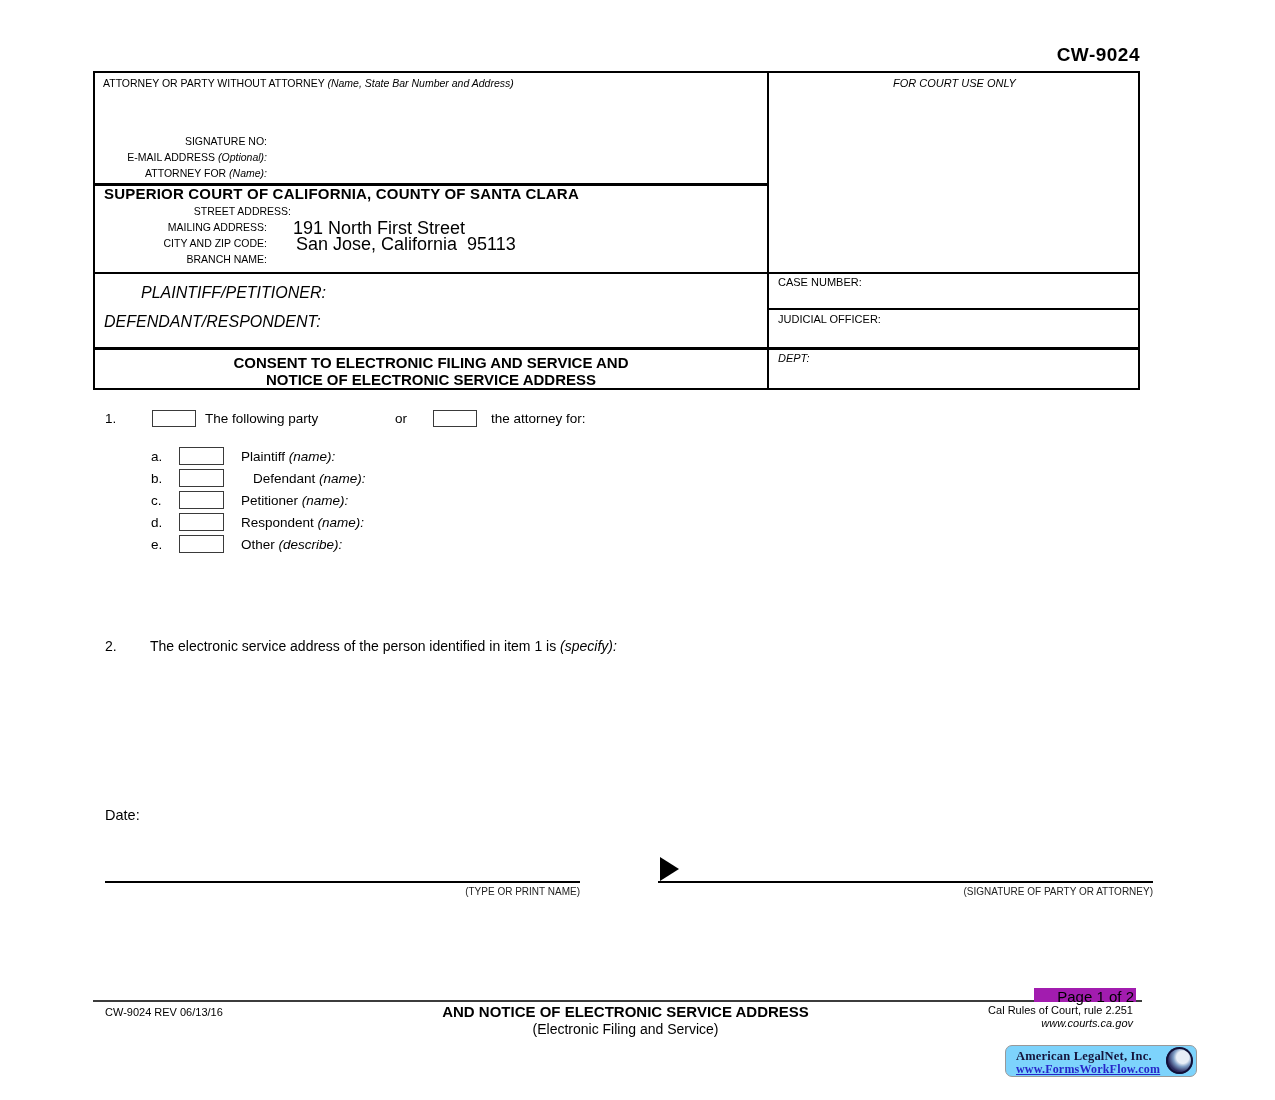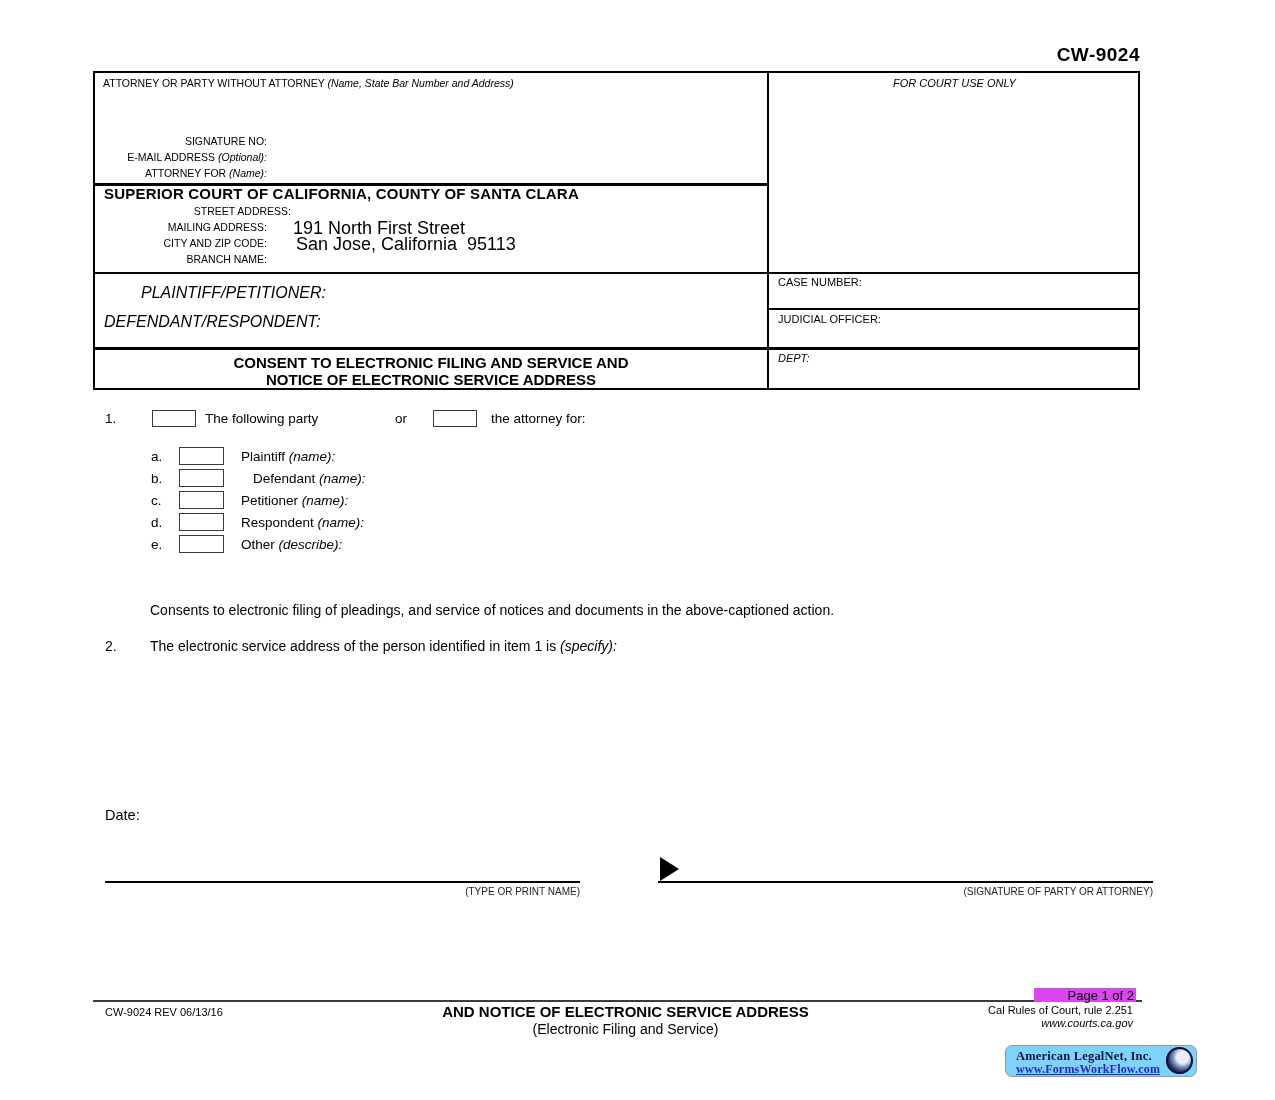--- a/index.html
+++ b/index.html
@@ -24,21 +24,21 @@
   .cb{position:absolute;width:44px;height:17px;border:1.5px solid #3a3a3a;background:#fff;box-sizing:border-box;}
   .cbs{position:absolute;width:45px;height:18px;border:1.5px solid #3a3a3a;background:#fff;box-sizing:border-box;}
   .item{position:absolute;font-size:13.5px;}
   .sigline{position:absolute;top:881px;height:2px;background:#000;}
   .siglabel{position:absolute;top:886px;text-align:right;font-size:10px;color:#222;}
   .arrow{position:absolute;left:660px;top:857px;width:0;height:0;
          border-left:19px solid #000;border-top:12px solid transparent;border-bottom:12px solid transparent;}
   
   .frule{position:absolute;left:93px;top:1000px;width:1049px;height:2px;background:#3c3c3c;}
   .pagelabel{position:absolute;top:988px;left:1034px;width:98px;height:14px;text-align:right;
-             font-size:13px;background:#d946ef;padding:0 2px;z-index:2;}
+             font-size:15px;background:#a21caf;padding:0 2px;z-index:2;}
   .rev{position:absolute;left:105px;top:1006px;font-size:11px;}
   .ftitle{position:absolute;left:123px;top:1003px;width:1005px;text-align:center;}
   .ftitle .b{font-weight:bold;font-size:15px;line-height:17.5px;}
   .ftitle .sub{font-size:14px;line-height:17px;}
   .rules{position:absolute;left:900px;top:1004px;width:233px;text-align:right;font-size:11px;line-height:13px;}
   .legalnet{position:absolute;left:1005px;top:1045px;width:192px;height:32px;border:1.5px solid #999;
             border-radius:7px;box-sizing:border-box;background:#7dd3fc;}
   .ln-name{position:absolute;left:10px;top:3px;font-family:"Liberation Serif", serif;font-weight:bold;
            font-size:12.5px;color:#14143c;letter-spacing:.2px;}
   .ln-url{position:absolute;left:10px;top:16px;font-family:"Liberation Serif", serif;font-weight:bold;
@@ -134,21 +134,20 @@
     <i>(name):</i>
   </div>
 
   <div class="item" style="left:151px;top:537px;">e.</div>
   <div class="cbs" style="left:179px;top:535px;"></div>
   <div class="item" style="left:241px;top:537px;">
     <span>Other</span>
     <i>(describe):</i>
   </div>
 
-  <div class="item" style="left:150px;top:602px;font-size:14px;">Consents to electronic filing of pleadings, and service of notices and documents in the above-captioned action.</div>
 
   <div class="item" style="left:105px;top:638px;font-size:14px;">2.</div>
   <div class="item" style="left:150px;top:638px;font-size:14px;">
     <span>The electronic service address of the person identified in item 1 is</span>
     <i>(specify):</i>
   </div>
 
   <div class="item" style="left:105px;top:807px;font-size:14.5px;">Date:</div>
 
   <div class="sigline" style="left:105px;width:475px;"></div>

